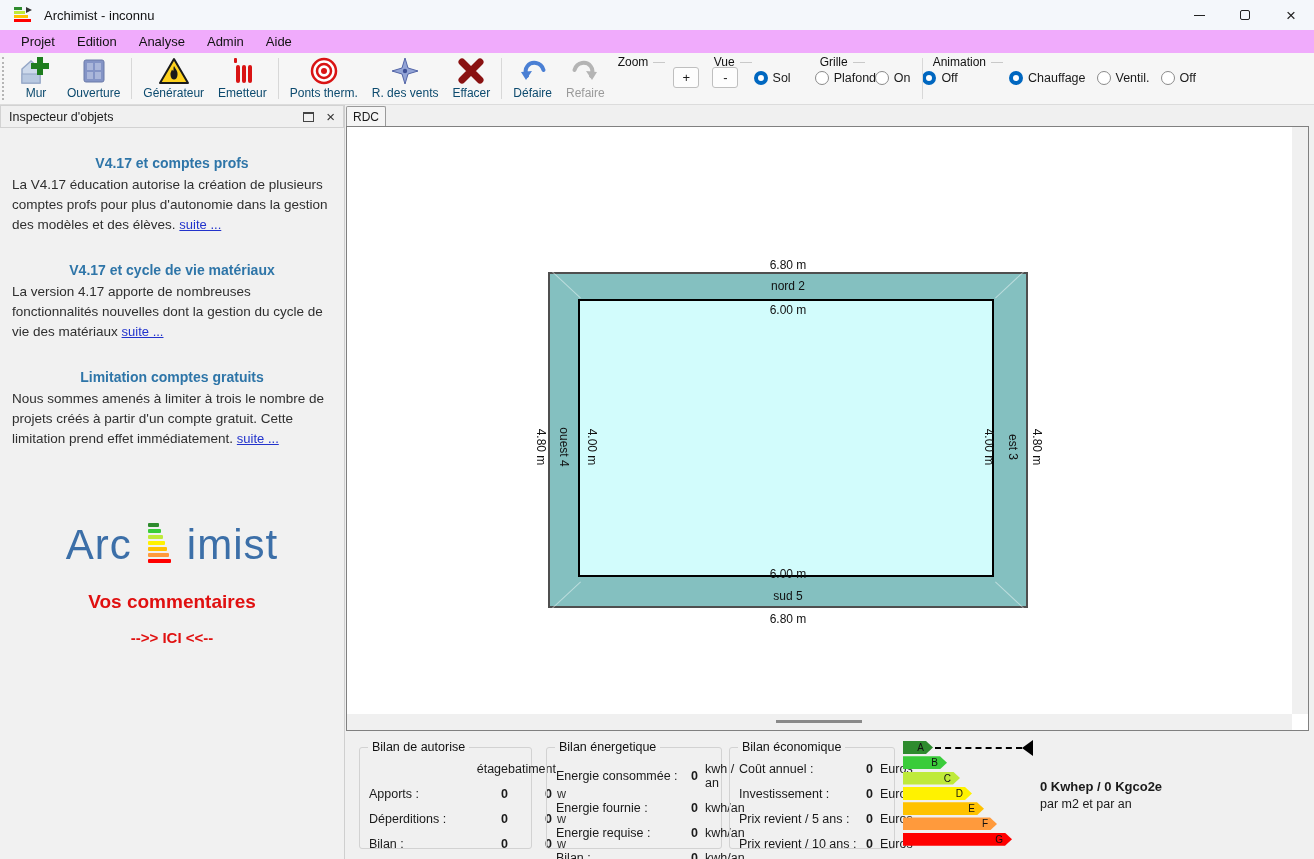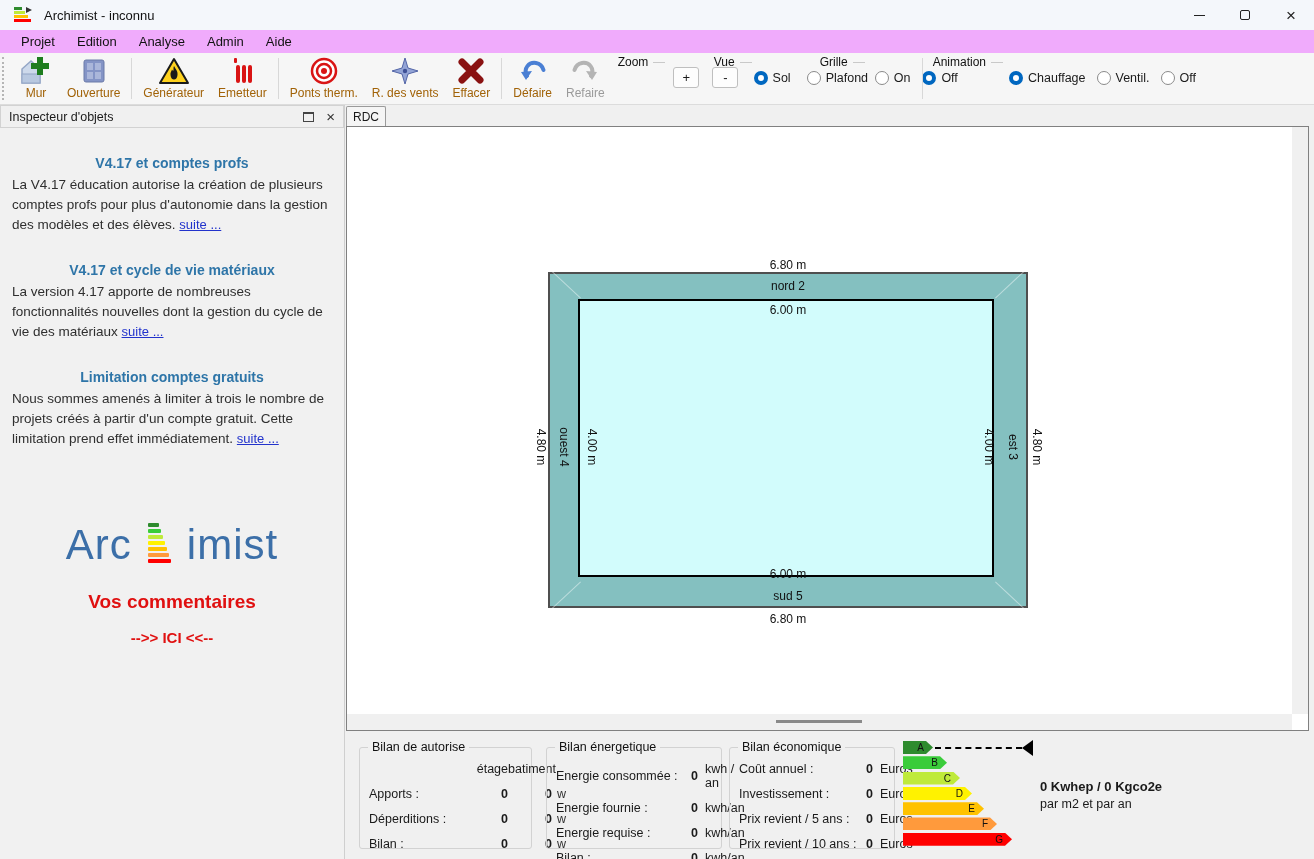--- a/index.html
+++ b/index.html
@@ -19,21 +19,21 @@
 
   
   .menubar { position:absolute; left:0; top:30px; width:100%; height:23px; background:#f0abfc; display:flex; align-items:center; padding-left:10px; }
   .menu-item { font-size:13px; padding:2px 11px 3px 11px; color:#111; cursor:default; }
 
   
   .toolbar { position:absolute; left:0; top:53px; width:100%; height:52px; background:#f6f6f6; border-bottom:1px solid #dcdcdc; display:flex; align-items:stretch; }
   .grip { width:8px; margin:4px 2px; border-left:2px dotted #b5b5b5; }
   .tbtn { display:flex; flex-direction:column; align-items:center; justify-content:flex-start; padding:3px 7px 2px 7px; }
   .tbtn .ticon { height:30px; display:flex; align-items:center; justify-content:center; }
-  .tbtn .tlabel { font-size:12px; margin-top:0px; color:#a16207; white-space:nowrap; }
+  .tbtn .tlabel { font-size:12px; margin-top:0px; color:#0c4a6e; white-space:nowrap; }
   .tbtn.disabled .tlabel { color:#9a9a9a; }
   .tsep { width:1px; background:#d8d8d8; margin:5px 4px; }
   .tframe { display:flex; flex-direction:row; padding:2px 6px 0 6px; }
   .tframe-head { display:flex; align-items:center; height:14px; }
   .tframe-head .ft { font-size:12px; color:#111; white-space:nowrap; }
   .tframe-head .tline { flex:1; height:1px; background:#c9c9c9; margin-left:5px; min-width:12px; }
   .tframe-body { flex:1; display:flex; align-items:center; gap:10px; padding:2px 2px 6px 8px; }
   .zbtn { width:26px; height:21px; background:#fdfdfd; border:1px solid #bfbfbf; border-radius:3px; font-size:13px; display:flex; align-items:center; justify-content:center; }
   .radio-opt { display:flex; align-items:center; gap:5px; font-size:12.5px; white-space:nowrap; }
   .radio { width:14px; height:14px; border-radius:50%; background:#fff; border:1px solid #8a8a8a; flex:none; }
@@ -252,21 +252,21 @@
         <div class="zbtn">+</div>
         <div class="zbtn">-</div>
       </div>
     </div>
 
     <div class="tframe" style="width:106px">
       <div class="tframe-head">
           <span class="ft">Vue</span>
           <span class="tline"></span>
         </div>
-      <div class="tframe-body" style="gap:16px; padding-left:2px;">
+      <div class="tframe-body" style="gap:24px; padding-left:2px;">
         <span class="radio-opt">
             <span class="radio checked"></span>
             <span>Sol</span>
           </span>
         <span class="radio-opt">
             <span class="radio"></span>
             <span>Plafond</span>
           </span>
       </div>
     </div>

